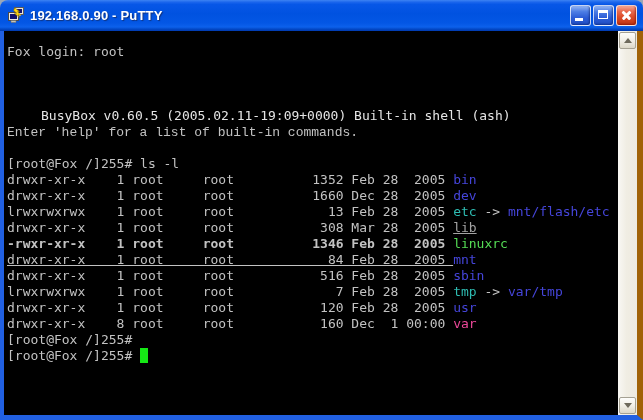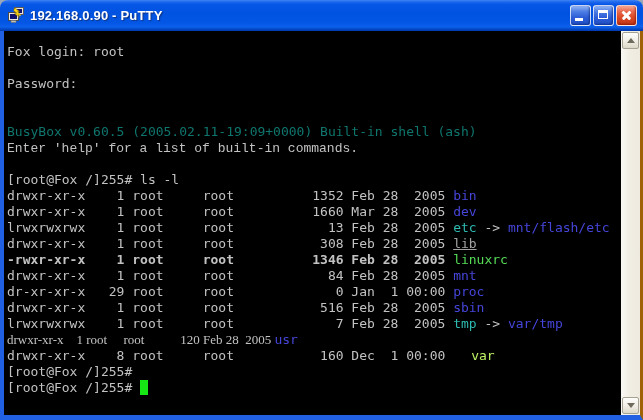--- a/index.html
+++ b/index.html
@@ -37,21 +37,21 @@
   .glyph-max{position:absolute;left:4px;top:4px;width:10px;height:9px;box-sizing:border-box;border:1px solid #fff;border-top:3px solid #fff;}
   .glyph-close{position:absolute;left:3px;top:3px;width:13px;height:13px;}
   .glyph-close::before,.glyph-close::after{
     content:"";position:absolute;left:1px;top:5px;width:11px;height:2.6px;background:#fff;border-radius:1px;
   }
   .glyph-close::before{transform:rotate(45deg);}
   .glyph-close::after{transform:rotate(-45deg);}
   
   .body{
     flex:1;display:flex;min-height:0;
-    border-left:4px solid #2160e2;border-right:3px solid #a16207;border-bottom:5px solid #2160e2;
+    border-left:4px solid #2160e2;border-right:6px solid #a16207;border-bottom:5px solid #2160e2;
     background:#000;box-sizing:border-box;
   }
   .terminal{
     flex:1;overflow:hidden;background:#000;
     padding:13px 0 0 3px;cursor:text;
   }
   .term-line{
     font-family:"DejaVu Sans Mono","Liberation Mono",monospace;
     font-size:13px;line-height:16px;height:16px;
     white-space:pre;
@@ -106,38 +106,36 @@
         <span class="glyph-close"></span>
       </div>
     </div>
   </div>
 
   <div class="body">
     <div class="terminal">
       <div id="term-lines">
           <div class="term-line"><span style="color: rgb(194, 194, 194);">Fox login: root</span></div>
           <div class="term-line"></div>
-          <div class="term-line"><span style="color: rgb(194, 194, 194);">Password:</span></div>
           <div class="term-line"></div>
           <div class="term-line"></div>
-          <div class="term-line"><span style="color: #0f766e;">BusyBox v0.60.5 (2005.02.11-19:09+0000) Built-in shell (ash)</span></div>
+          <div class="term-line"><span style="color: #e5e5e5; margin-left: 34px;">BusyBox v0.60.5 (2005.02.11-19:09+0000) Built-in shell (ash)</span></div>
           <div class="term-line"><span style="color: rgb(194, 194, 194); font-family: Liberation Mono, monospace;">Enter 'help' for a list of built-in commands.</span></div>
           <div class="term-line"></div>
           <div class="term-line"><span style="color: rgb(194, 194, 194); text-align: right;">[root@Fox /]255# ls -l</span></div>
           <div class="term-line"><span style="color: rgb(194, 194, 194);">drwxr-xr-x    1 root     root          1352 Feb 28  2005 </span><span style="color: rgb(69, 69, 218); text-align: right;">bin</span></div>
-          <div class="term-line"><span style="color: rgb(194, 194, 194);">drwxr-xr-x    1 root     root          1660 Mar 28  2005 </span><span style="color: rgb(69, 69, 218);">dev</span></div>
+          <div class="term-line"><span style="color: rgb(194, 194, 194);">drwxr-xr-x    1 root     root          1660 Dec 28  2005 </span><span style="color: rgb(69, 69, 218);">dev</span></div>
           <div class="term-line"><span style="color: rgb(194, 194, 194);">lrwxrwxrwx    1 root     root            13 Feb 28  2005 </span><span style="color: rgb(46, 188, 178);">etc</span><span style="color: rgb(194, 194, 194);"> -&gt; </span><span style="color: rgb(69, 69, 218);">mnt/flash/etc</span></div>
-          <div class="term-line"><span style="color: rgb(194, 194, 194);">drwxr-xr-x    1 root     root           308 Feb 28  2005 </span><span style="color: #a3a3a3; text-decoration: underline;">lib</span></div>
+          <div class="term-line"><span style="color: rgb(194, 194, 194);">drwxr-xr-x    1 root     root           308 Mar 28  2005 </span><span style="color: #a3a3a3; text-decoration: underline;">lib</span></div>
           <div class="term-line"><span style="color: rgb(194, 194, 194); font-weight: bold;">-rwxr-xr-x    1 root     root          1346 Feb 28  2005 </span><span style="color: rgb(85, 220, 85);">linuxrc</span></div>
-          <div class="term-line"><span style="color: rgb(194, 194, 194);">drwxr-xr-x    1 root     root            84 Feb 28  2005 </span><span style="color: rgb(69, 69, 218);">mnt</span></div>
-          <div class="term-line"><span style="color: rgb(194, 194, 194);">dr-xr-xr-x   29 root     root             0 Jan  1 00:00 </span><span style="color: rgb(69, 69, 218);">proc</span></div>
+          <div class="term-line"><span style="color: rgb(194, 194, 194); text-decoration: underline;">drwxr-xr-x    1 root     root            84 Feb 28  2005 </span><span style="color: rgb(69, 69, 218);">mnt</span></div>
           <div class="term-line"><span style="color: rgb(194, 194, 194);">drwxr-xr-x    1 root     root           516 Feb 28  2005 </span><span style="color: rgb(69, 69, 218);">sbin</span></div>
           <div class="term-line"><span style="color: rgb(194, 194, 194);">lrwxrwxrwx    1 root     root             7 Feb 28  2005 </span><span style="color: rgb(46, 188, 178);">tmp</span><span style="color: rgb(194, 194, 194);"> -&gt; </span><span style="color: rgb(69, 69, 218);">var/tmp</span></div>
-          <div class="term-line"><span style="color: rgb(194, 194, 194); font-family: Liberation Serif, serif;">drwxr-xr-x    1 root     root           120 Feb 28  2005 </span><span style="color: rgb(69, 69, 218);">usr</span></div>
-          <div class="term-line"><span style="color: rgb(194, 194, 194);">drwxr-xr-x    8 root     root           160 Dec  1 00:00 </span><span style="color: #bef264; margin-left: 18px;">var</span></div>
+          <div class="term-line"><span style="color: rgb(194, 194, 194);">drwxr-xr-x    1 root     root           120 Feb 28  2005 </span><span style="color: rgb(69, 69, 218);">usr</span></div>
+          <div class="term-line"><span style="color: rgb(194, 194, 194);">drwxr-xr-x    8 root     root           160 Dec  1 00:00 </span><span style="color: #ec4899;">var</span></div>
           <div class="term-line"><span style="color: rgb(194, 194, 194);">[root@Fox /]255#</span></div>
           <div class="term-line"><span style="color: rgb(194, 194, 194);">[root@Fox /]255# </span><span style="background-color: rgb(21, 232, 21);">&nbsp;</span></div>
         </div>
     </div>
     <div class="scrollbar">
       <div class="sb-btn">
         <span class="chev up"></span>
       </div>
       <div class="sb-track"></div>
       <div class="sb-btn">

